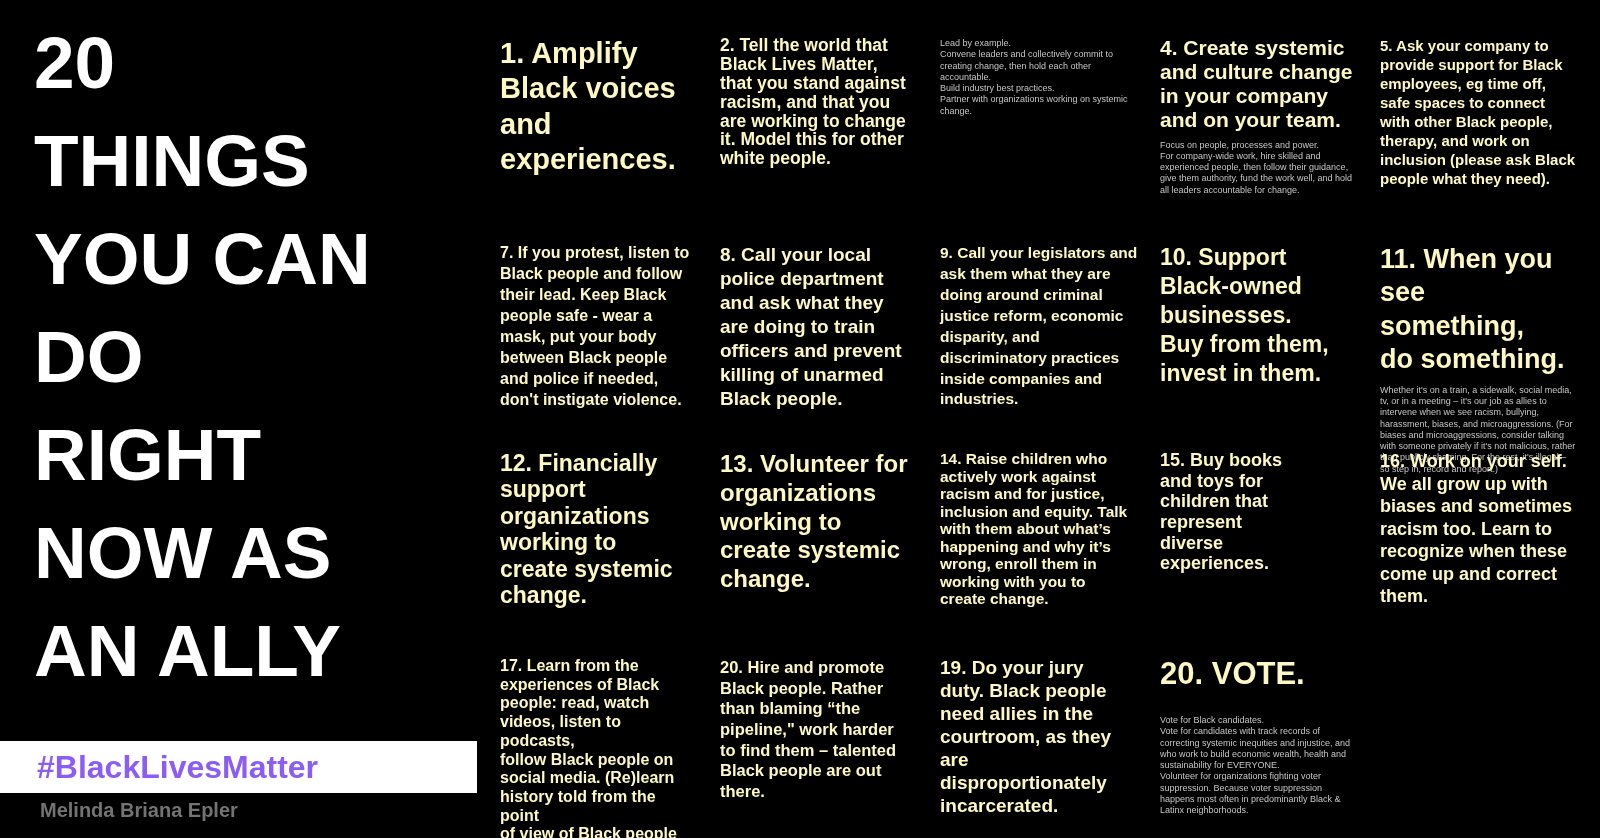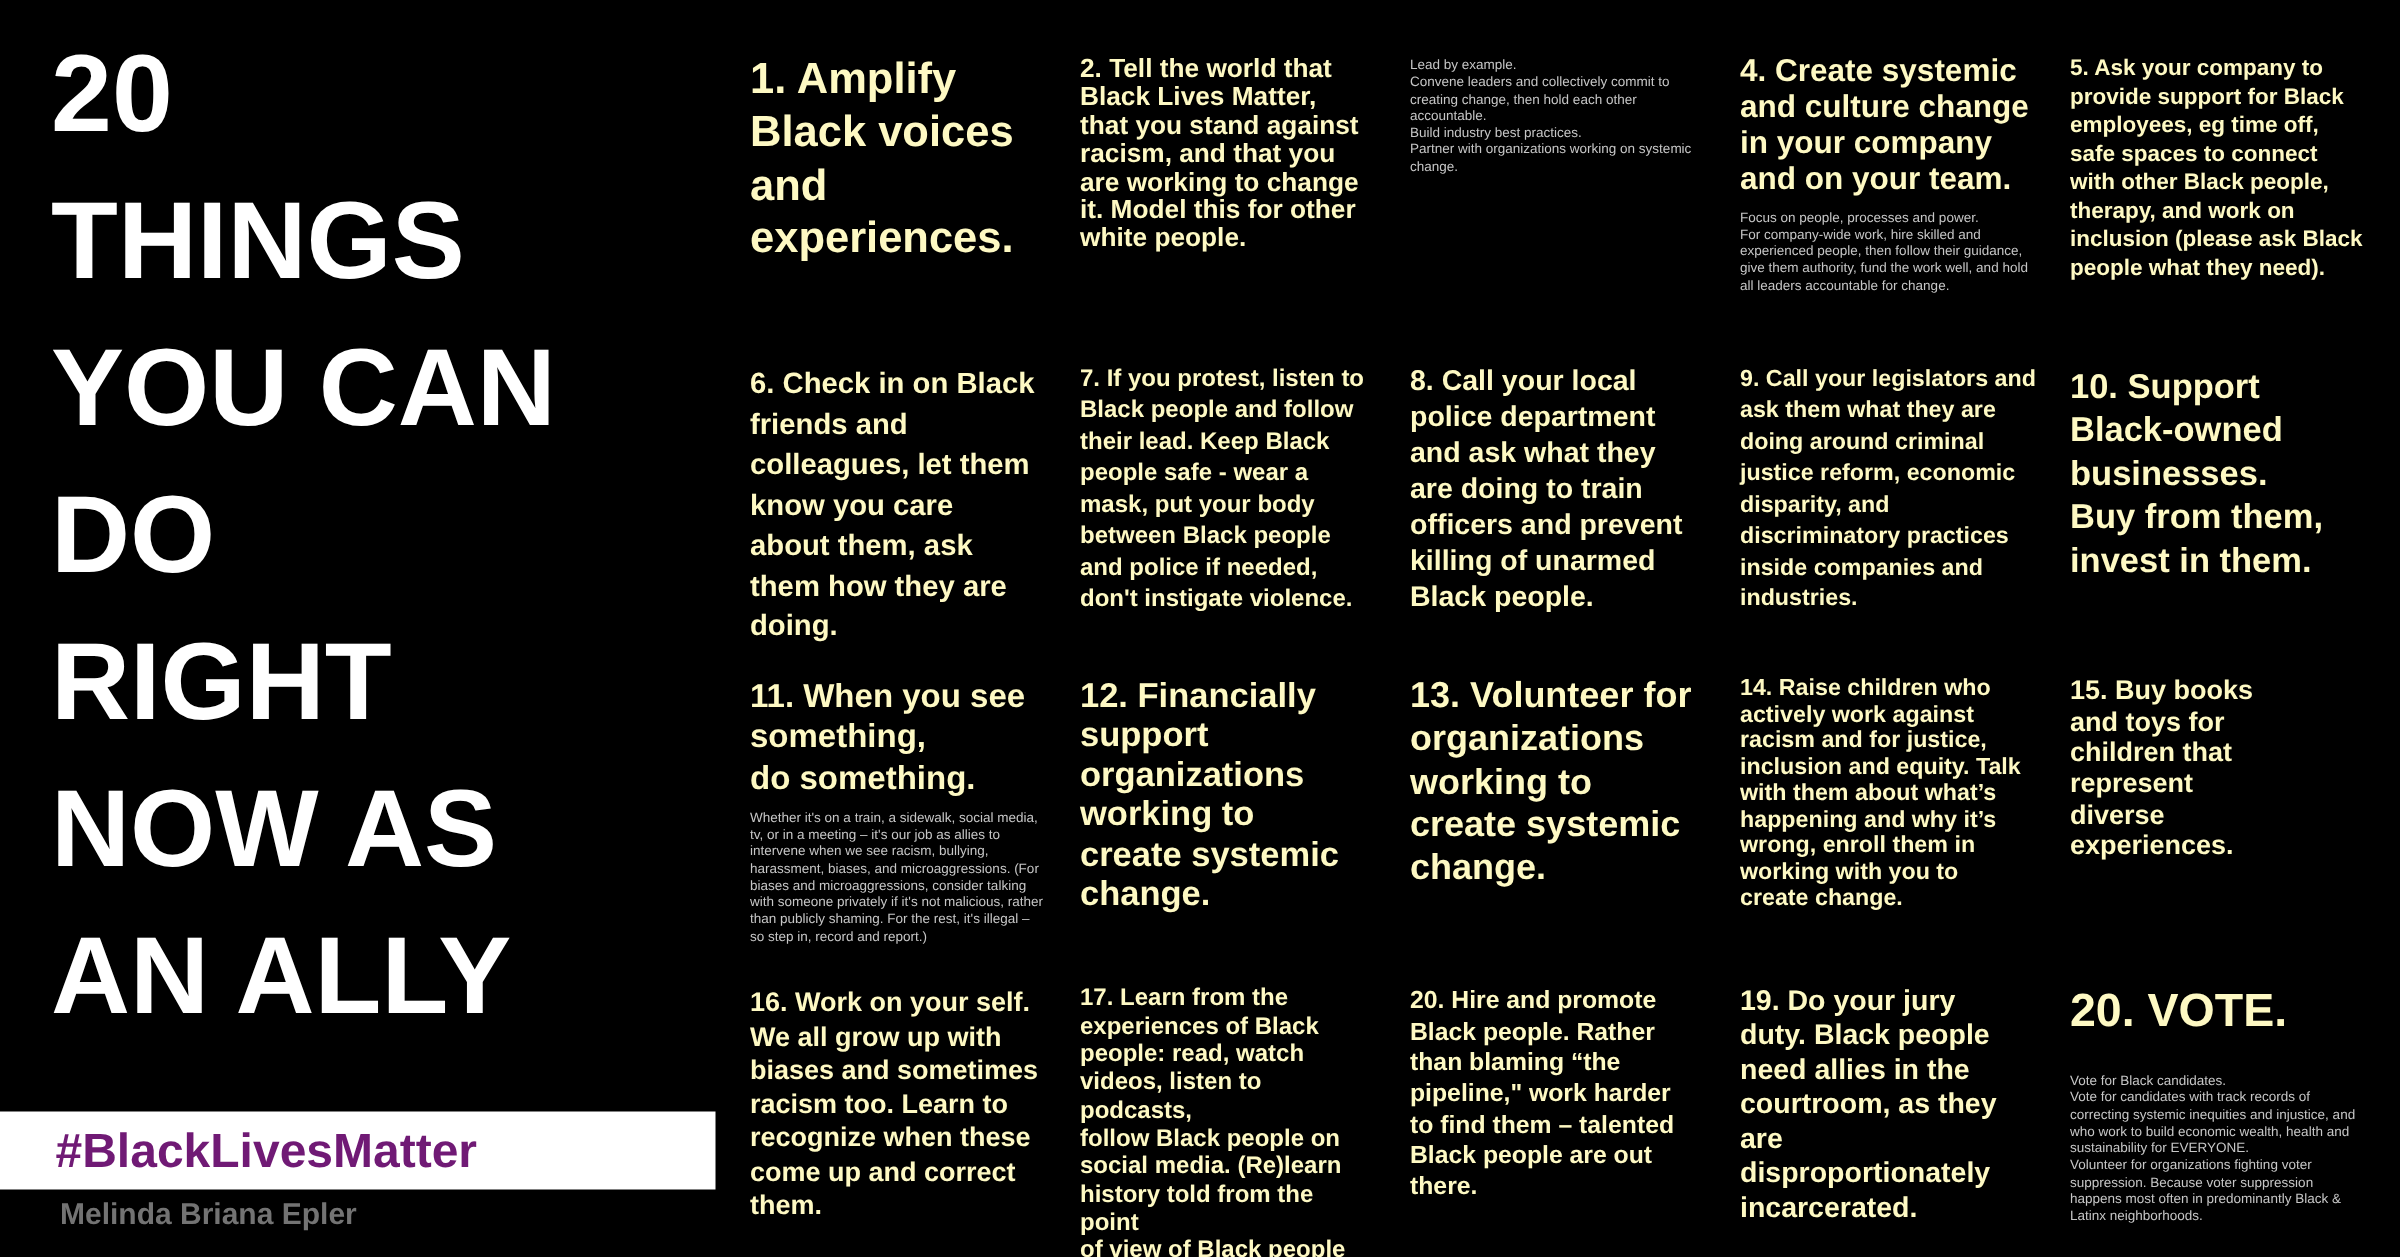--- a/index.html
+++ b/index.html
@@ -12,21 +12,21 @@
     color:#fff;
   }
   
   .poster-title{
     position:absolute;left:34px;top:14px;
     font-size:73px;line-height:98px;font-weight:bold;
     white-space:pre-line;letter-spacing:0;
   }
   .hashtag-bar{
     position:absolute;left:0;top:741px;width:477px;height:52px;
-    background:#fff;color:#701a75;
+    background:#fff;color:#8b5cf6;
     display:flex;align-items:center;
     padding-left:37px;box-sizing:border-box;
   }
   .hashtag-bar .tag{font-size:32px;font-weight:bold;}
   .author{
     position:absolute;left:40px;top:799px;
     font-size:20px;font-weight:bold;color:#737373;
   }
   
   .grid{
@@ -48,21 +48,21 @@
   .c3 .head{font-size:25px;line-height:1.16;}
   .c3 .details{margin-top:2px;}
   .c4 .head{font-size:21px;line-height:1.15;}
   .c4 .details{margin-top:7px;}
   .c5 .head{font-size:15px;line-height:1.27;}
   .c6 .head{font-size:19.5px;line-height:1.38;}
   .c7 .head{font-size:16px;line-height:1.31;}
   .c8 .head{font-size:19px;line-height:1.26;}
   .c9 .head{font-size:15.5px;line-height:1.35;}
   .c10 .head{font-size:23px;line-height:1.26;}
-  .c11 .head{font-size:22px;line-height:1.24;}
+  .c11 .head{font-size:27px;line-height:1.24;}
   .c11 .details{margin-top:8px;max-width:196px;}
   .c12 .head{font-size:23px;line-height:1.15;}
   .c13 .head{font-size:24px;line-height:1.2;}
   .c14 .head{font-size:15.5px;line-height:1.13;}
   .c15 .head{font-size:18px;line-height:1.15;}
   .c16 .head{font-size:18px;line-height:1.25;}
   .c17 .head{font-size:16px;line-height:1.17;}
   .c18 .head{font-size:16.5px;line-height:1.25;}
   .c19 .head{font-size:19px;line-height:1.21;}
   .c20 .head{font-size:31px;line-height:1.1;}
@@ -119,29 +119,20 @@
       <div class="head">5. Ask your company to
 provide support for Black
 employees, eg time off,
 safe spaces to connect
 with other Black people,
 therapy, and work on
 inclusion (please ask Black
 people what they need).</div>
     </div>
 
-  <div class="cell c6">
-      <div class="head">6. Check in on Black
-friends and
-colleagues, let them
-know you care
-about them, ask
-them how they are
-doing.</div>
-    </div>
   <div class="cell c7">
       <div class="head">7. If you protest, listen to
 Black people and follow
 their lead. Keep Black
 people safe - wear a
 mask, put your body
 between Black people
 and police if needed,
 don't instigate violence.</div>
     </div>

